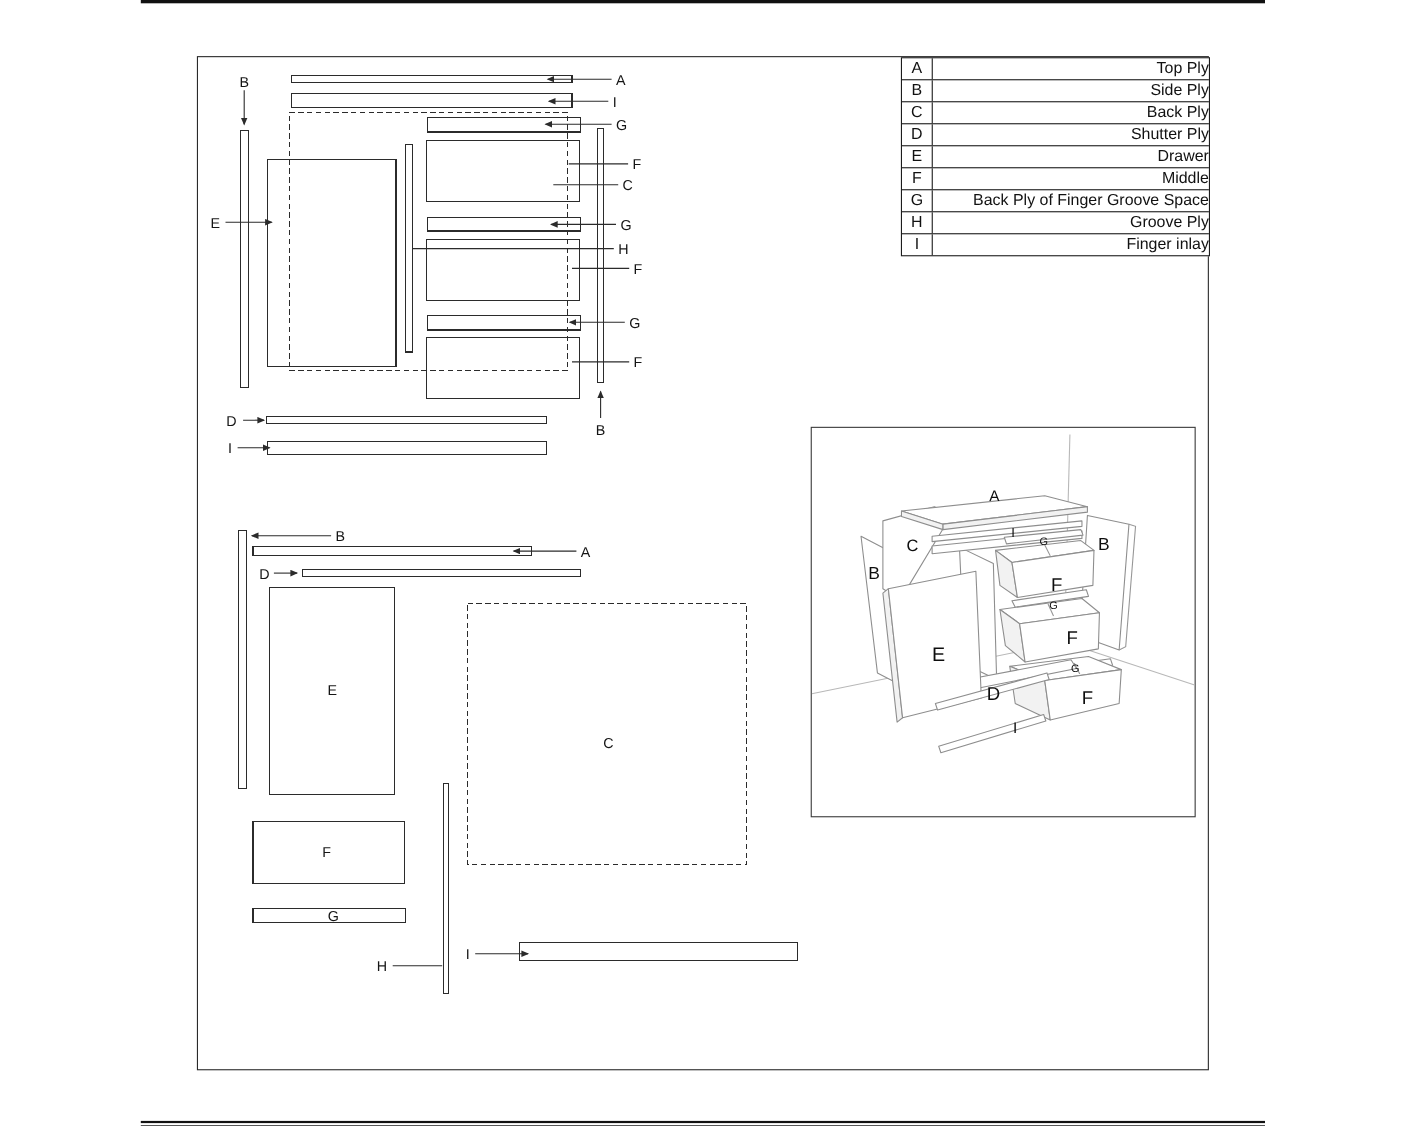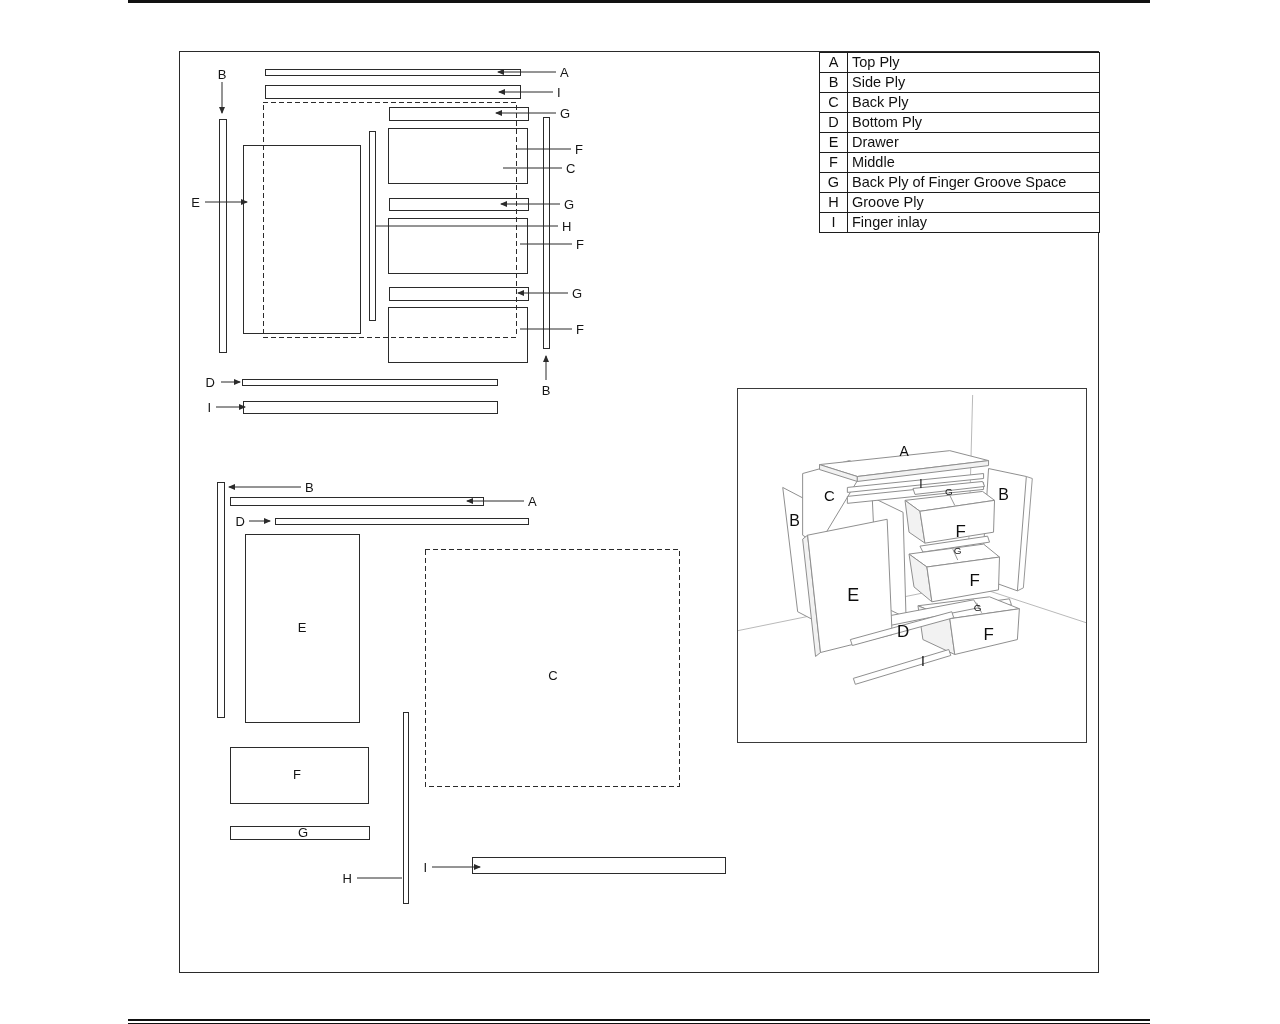--- a/index.html
+++ b/index.html
@@ -8,21 +8,21 @@
   #top-rule{left:128px;top:0;width:1022px;height:3px;background:#111;}
   #bottom-rule-1{left:128px;top:1019px;width:1022px;height:2px;background:#111;}
   #bottom-rule-2{left:128px;top:1022.5px;width:1022px;height:1.5px;background:#111;}
   #outer-frame{left:179px;top:51px;width:918px;height:920px;border:1px solid #2a2a2a;}
   
   #legend{left:819px;top:52px;width:279px;border:1px solid #1c1c1c;background:#fff;}
   .lrow{display:flex;height:19px;border-top:1px solid #1c1c1c;align-items:center;}
   .lrow:first-child{border-top:none;}
   .lcell{font-size:14.5px;line-height:19px;white-space:nowrap;overflow:hidden;}
   .lcell.letter{width:27px;text-align:center;border-right:1px solid #1c1c1c;height:100%;}
-  .lcell.name{flex:1;padding-left:4px;}
+  .lcell.name{flex:1;padding-left:4px;text-align:right;}
   
   text{font-family:"Liberation Sans",sans-serif;fill:#151515;}
   .lbl{font-size:13px;}
   svg .ln{stroke:#2b2b2b;fill:none;}
   svg .bar{stroke:#2b2b2b;fill:#fff;}
   #iso-box{left:737px;top:388px;width:348px;height:353px;border:1px solid #3a3a3a;background:#fff;}
   .iso-ln{stroke:#979797;fill:none;stroke-width:1;}
   .iso-face{stroke:#8e8e8e;fill:#fff;stroke-width:1;stroke-linejoin:round;}
   .iso-side{stroke:#8e8e8e;fill:#f2f2f2;stroke-width:1;stroke-linejoin:round;}
   .room{stroke:#b8b8b8;fill:none;}
@@ -42,21 +42,21 @@
   <div class="lrow">
       <div class="lcell letter">B</div>
       <div class="lcell name">Side Ply</div>
     </div>
   <div class="lrow">
       <div class="lcell letter">C</div>
       <div class="lcell name">Back Ply</div>
     </div>
   <div class="lrow">
       <div class="lcell letter">D</div>
-      <div class="lcell name">Bottom Ply</div>
+      <div class="lcell name">Shutter Ply</div>
     </div>
   <div class="lrow">
       <div class="lcell letter">E</div>
       <div class="lcell name">Drawer</div>
     </div>
   <div class="lrow">
       <div class="lcell letter">F</div>
       <div class="lcell name">Middle</div>
     </div>
   <div class="lrow">

